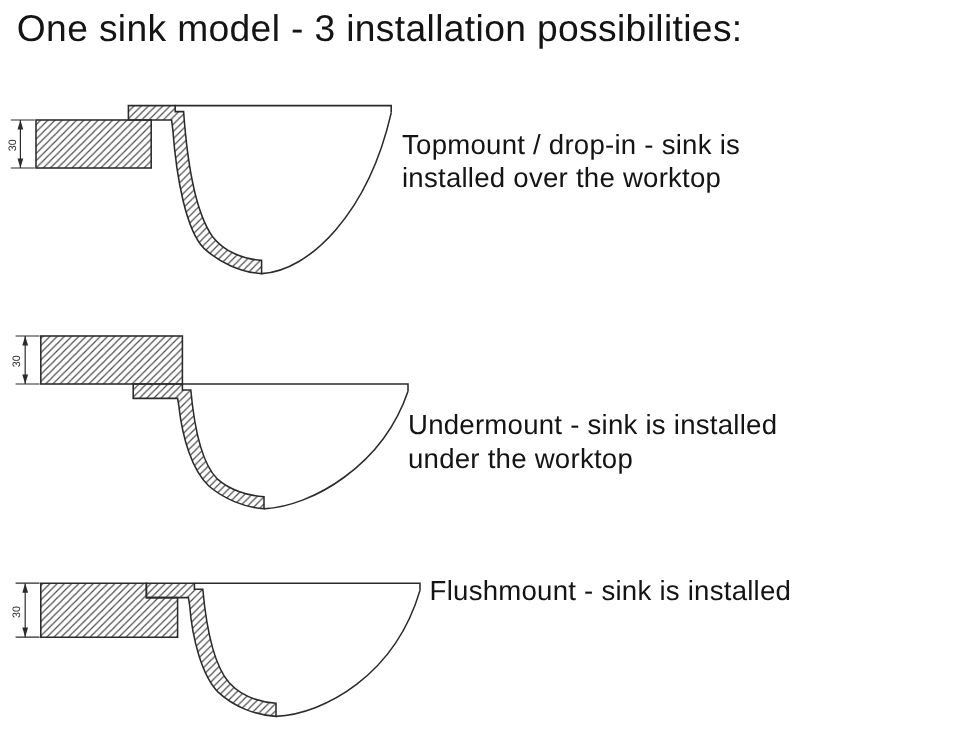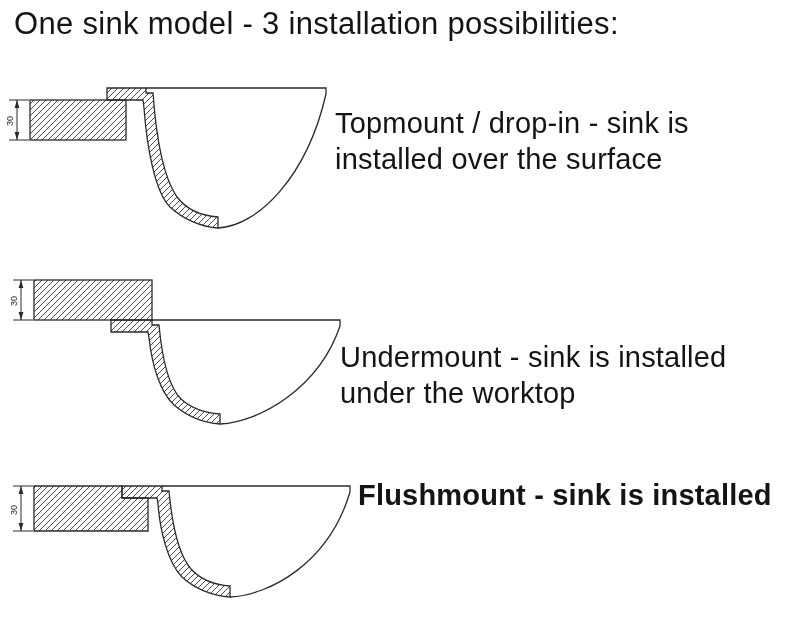--- a/index.html
+++ b/index.html
@@ -22,28 +22,28 @@
     top: 6px;
     font-size: 31px;
     color: #141414;
     letter-spacing: 0.3px;
     white-space: nowrap;
   }
   .drawing { position: absolute; }
   .drawing svg { display: block; }
   .install-label {
     position: absolute;
-    font-size: 29px;
+    font-size: 23px;
     color: #141414;
     line-height: 1.23;
     letter-spacing: 0.2px;
   }
   .lbl-1 { left: 335px; top: 106px; }
   .lbl-2 { left: 340px; top: 316px; margin-top: 24px; }
-  .lbl-3 { left: 358px; top: 478px; font-weight: bold; }
+  .lbl-3 { left: 358px; top: 478px; }
   .drw-1 { left: 6px;  top: 80px; }
   .drw-2 { left: 10px; top: 270px; }
   .drw-3 { left: 10px; top: 476px; }
   .tech-line   { stroke: #2b2b2b; stroke-width: 1.3; fill: none; }
   .tech-thin   { stroke: #2b2b2b; stroke-width: 1;   fill: none; }
   .tech-fill   { fill: #2b2b2b; stroke: none; }
   .hatched     { fill: url(#hatch); stroke: #2b2b2b; stroke-width: 1.3; }
   .dim-text    { font-family: "Liberation Sans", sans-serif; font-size: 9px; fill: #2b2b2b; }
 </style>
 </head>
@@ -74,21 +74,21 @@
       <rect class="hatched" x="24" y="20" width="96" height="40"></rect>
 
       <path class="hatched" d="M101,20 L101,8 L140,8 L140,13 L147,13 C150,55 157,97 171,117 C181,130 197,136 212,137 L212,148 C195,147 177,139 164,127 C149,112 141,68 138,28 L137,20 Z"></path>
 
       <path class="tech-line" d="M140,8 L320,8 L320,14"></path>
       <path class="tech-line" d="M212,148 C252,146 301,97 320,14"></path>
     </svg>
   </div>
   <div class="install-label lbl-1">
     <div>Topmount / drop-in - sink is</div>
-    <div>installed over the surface</div>
+    <div>installed over the worktop</div>
   </div>
 
   <div class="drawing drw-2">
     <svg width="340" height="158" viewBox="0 0 340 158">
 
       <line class="tech-thin" x1="3" y1="10" x2="23" y2="10"></line>
       <line class="tech-thin" x1="3" y1="50" x2="23" y2="50"></line>
       <line class="tech-thin" x1="11" y1="10" x2="11" y2="50"></line>
       <polygon class="tech-fill" points="11,10 8.6,18 13.4,18"></polygon>
       <polygon class="tech-fill" points="11,50 8.6,42 13.4,42"></polygon>

